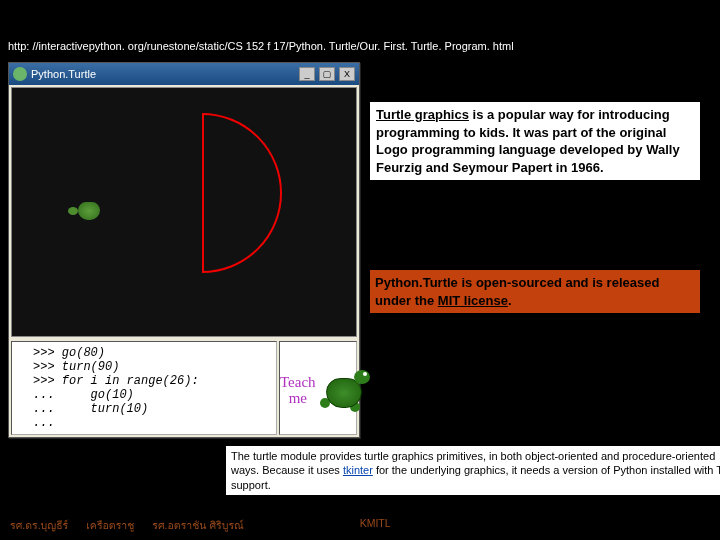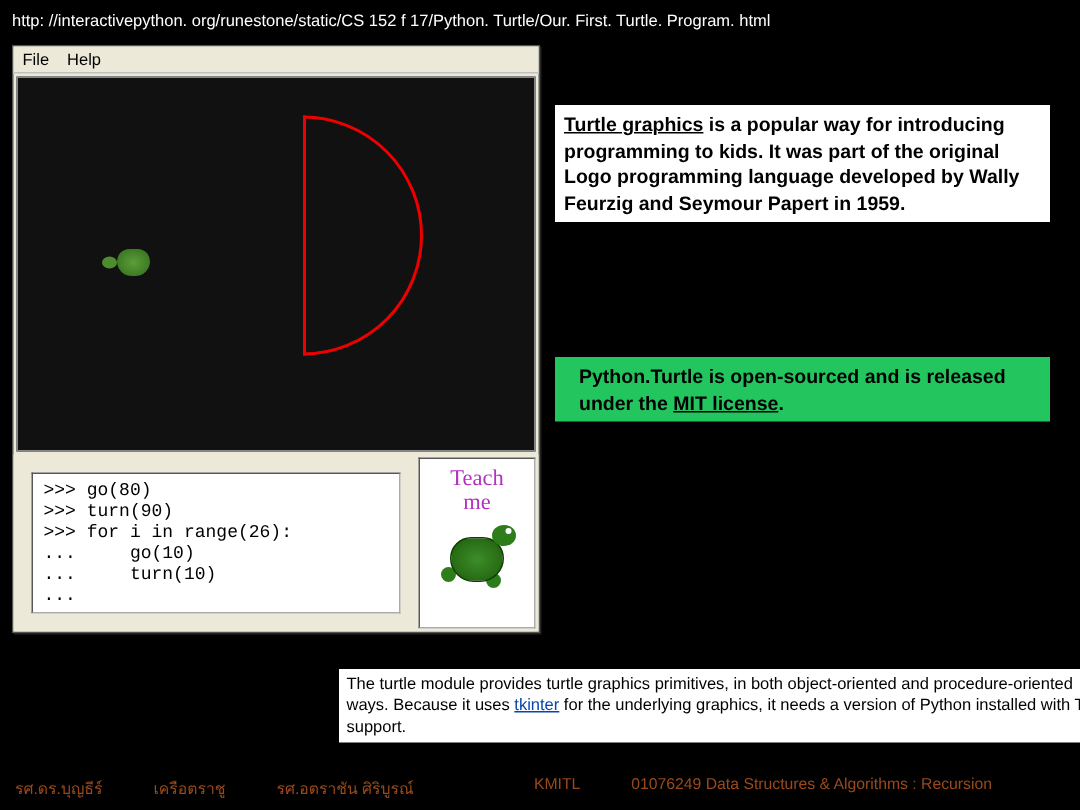--- a/index.html
+++ b/index.html
@@ -9,20 +9,21 @@
     background: #000;
     font-family: "Segoe UI", Tahoma, sans-serif;
     position: relative;
     overflow: hidden;
   }
   .url-bar {
     color: #fff;
     font-size: 11px;
     padding: 8px 8px 4px 8px;
     font-family: Tahoma, sans-serif;
+    margin-top: 32px;
   }
   .main-row {
     display: flex;
     flex-direction: row;
     gap: 10px;
     padding: 6px 8px 0 8px;
   }
   .app-window {
     width: 352px;
     background: #ece9d8;
@@ -103,36 +104,37 @@
   }
   .console-area {
     flex: 1;
     display: flex;
     flex-direction: row;
     background: #ece9d8;
   }
   .console-text {
     flex: 1;
     background: #fff;
-    margin: 12px;
-    padding: 4px 7px;
+    margin: 2px;
+    padding: 4px 21px;
     font-family: "Courier New", monospace;
     font-size: 12px;
     white-space: pre;
     color: #000;
     overflow: hidden;
     border: 1px inset #aaa;
+    font-style: italic;
   }
   .teach-panel {
     width: 78px;
     margin: 2px 2px 2px 0;
     background: #fff;
     border: 1px inset #aaa;
     display: flex;
-    flex-direction: column;
+    flex-direction: row;
     align-items: center;
     padding-top: 6px;
   }
   .teach-label {
     font-family: "Comic Sans MS", cursive;
     color: #b030c0;
     font-size: 15px;
     line-height: 1.05;
     text-align: center;
   }
@@ -166,22 +168,22 @@
     font-weight: 700;
     line-height: 1.35;
     padding-top: 40px;
   }
   .right-text .block {
     background: #fff;
     padding: 4px 6px;
     margin-bottom: 90px;
   }
   .right-text .block2 {
-    background: #22c55e;
-    padding: 4px 16px;
+    background: #c2410c;
+    padding: 4px 5px;
   }
   .right-text u { text-decoration: underline; text-align: center; }
   .bottom-blurb {
     position: absolute;
     left: 226px; top: 446px;
     width: 508px;
     color: #000;
     background: #fff;
     font-size: 11px;
     line-height: 1.3;
@@ -189,35 +191,39 @@
   }
   .tkinter-link { color: #0645ad; text-decoration: underline; }
   .footer {
     position: absolute;
     bottom: 6px; left: 0;
     width: 100%;
     color: #9a4a1a;
     font-size: 10.5px;
     padding: 0 10px;
     display: flex;
-    gap: 34px;
+    gap: 18px;
   }
   .footer .spacer { flex: 0.2; }
 </style>
 </head>
 <body>
 
 <div class="url-bar">http: //interactivepython. org/runestone/static/CS 152 f 17/Python. Turtle/Our. First. Turtle. Program. html</div>
 
 <div class="main-row">
 
   <div class="app-window">
-    <div class="menubar">
-      <span>File</span>
-      <span>Help</span>
+    <div class="titlebar">
+      <span class="titlebar-icon"></span>
+      <span>Python.Turtle</span>
+      <span class="spacer"></span>
+      <span class="win-btn">_</span>
+      <span class="win-btn">▢</span>
+      <span class="win-btn">X</span>
     </div>
     <div class="canvas-area">
       <div class="arc"></div>
       <div class="arc-line"></div>
       <div class="turtle-sprite">
         <div class="head"></div>
           <div class="shell"></div>
       </div>
     </div>
     <div class="console-area">
@@ -238,33 +244,32 @@
           <div class="shell"></div>
           <div class="head"></div>
           <div class="eye"></div>
         </div>
       </div>
     </div>
   </div>
 
   <div class="right-text">
     <div class="block">
-      <u>Turtle graphics</u><span> is a popular way for introducing programming to kids. It was part of the original Logo programming language developed by Wally Feurzig and Seymour Papert in 1959.</span>
+      <u>Turtle graphics</u><span> is a popular way for introducing programming to kids. It was part of the original Logo programming language developed by Wally Feurzig and Seymour Papert in 1966.</span>
     </div>
     <div class="block2">
       <span>Python.Turtle is open-sourced and is released under the </span><u>MIT license</u><span>.</span>
     </div>
   </div>
 
 </div>
 
 <div class="bottom-blurb">
   <span>The turtle module provides turtle graphics primitives, in both object-oriented and procedure-oriented ways. Because it uses </span><span class="tkinter-link">tkinter</span><span> for the underlying graphics, it needs a version of Python installed with Tk support.</span>
 </div>
 
 <div class="footer">
   <span>รศ.ดร.บุญธีร์</span>
   <span>เครือตราชู</span>
   <span>รศ.อตราชัน  ศิริบูรณ์</span>
   <span class="spacer"></span>
   <span>KMITL</span>
-  <span>01076249 Data Structures &amp; Algorithms : Recursion</span>
 </div>
 
 </body></html>

